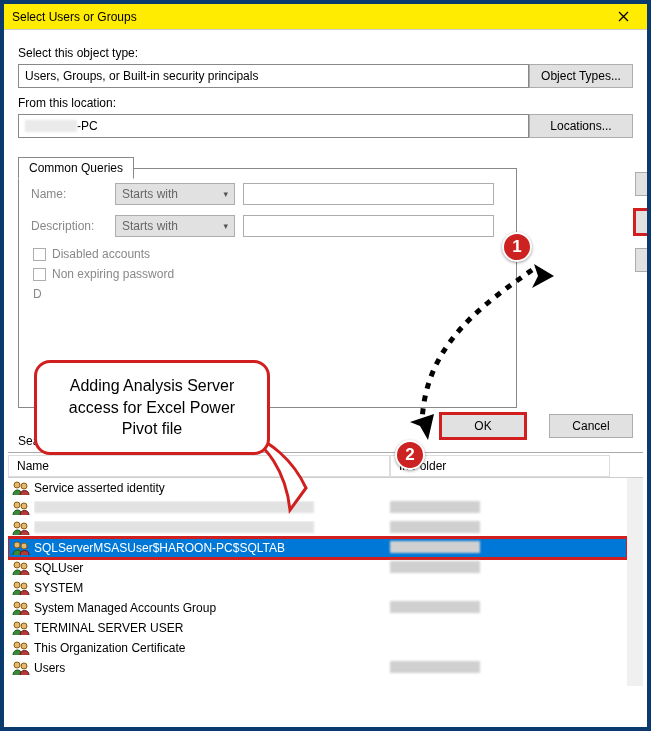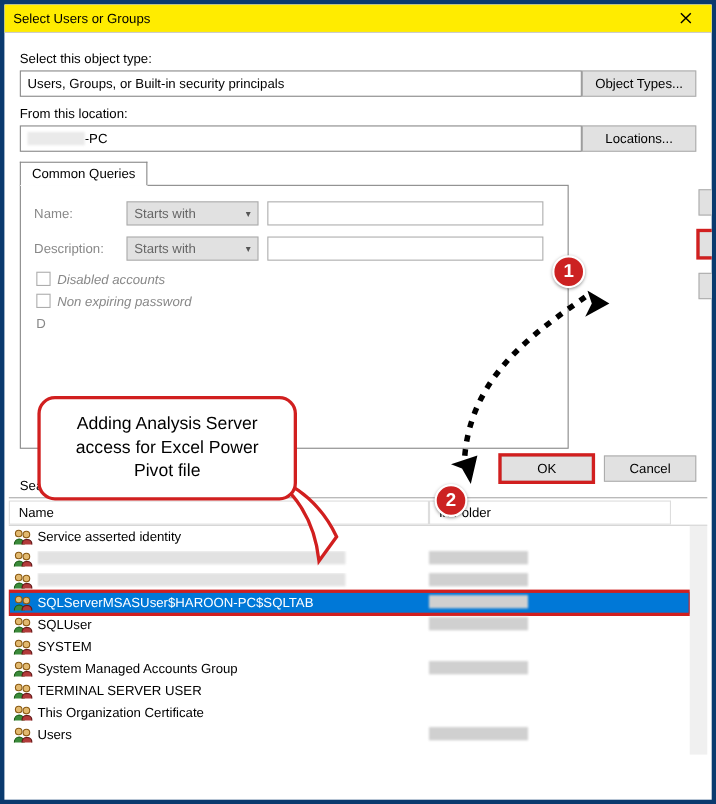--- a/index.html
+++ b/index.html
@@ -51,21 +51,21 @@
   }
   .btn:disabled { color: #888; }
   .tabset { margin-top: 6px; position: relative; }
   .tab {
     display: inline-block;
     border: 1px solid #888;
     border-bottom: 1px solid #fff;
     background: #fff;
     padding: 3px 10px;
     position: relative;
-    top: 1px;
+    top: 11px;
     z-index: 2;
     font-size: 12px;
   }
   .tabpanel {
     border: 1px solid #888;
     padding: 14px 12px 10px 12px;
     position: relative;
     min-height: 240px;
   }
   .qrow { display: flex; align-items: center; gap: 8px; margin-bottom: 10px; }
@@ -88,33 +88,33 @@
   .rightcol {
     position: absolute;
     right: -106px;
     top: 4px;
     display: flex;
     flex-direction: column;
     gap: 14px;
     width: 104px;
   }
   .rightcol .btn { width: 100px; }
-  .checkrow { display: flex; align-items: flex-start; gap: 6px; margin-left: 2px; margin-bottom: 6px; font-style: italic;}
+  .checkrow { display: flex; align-items: center; gap: 6px; margin-left: 2px; margin-bottom: 6px;}
   .checkbox {
     width: 13px; height: 13px;
     border: 1px solid #adadad;
     background: #fff;
   }
   .checkrow span { color: #888; }
   .dletter { color: #888; margin-left: 2px; margin-top: 6px; }
   .panel-container { position: relative; padding-right: 116px; }
   .action-row {
     display: flex;
     justify-content: flex-end;
-    gap: 10px;
+    gap: 24px;
     padding: 6px 14px 2px 14px;
     position: relative;
   }
   .action-row .btn { width: 84px; height: 24px; }
   .highlight-red { outline: 3px solid #d11f1f; outline-offset: -1px; }
   .sr-label { font-size: 12px; padding: 0 14px 4px 14px; color: #000; margin-top:-6px;}
   .divider { border-top: 1px solid #aaa; margin: 0 4px; }
   .results-header {
     display: flex;
     border-bottom: 1px solid #ccc;

